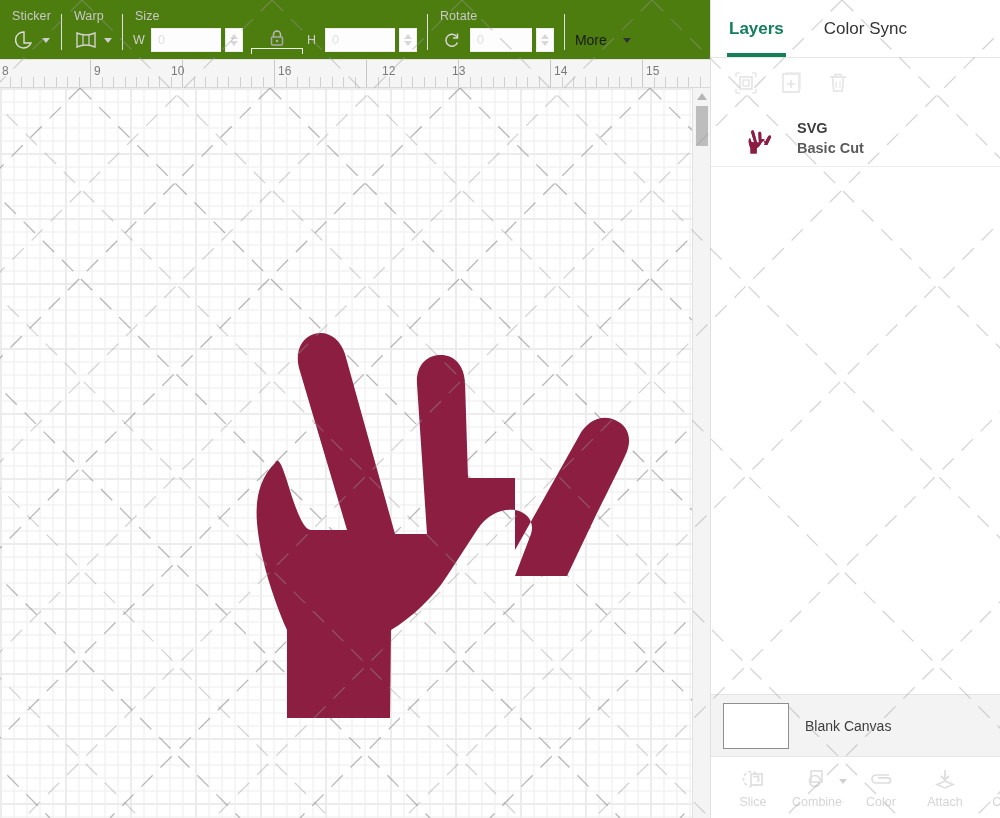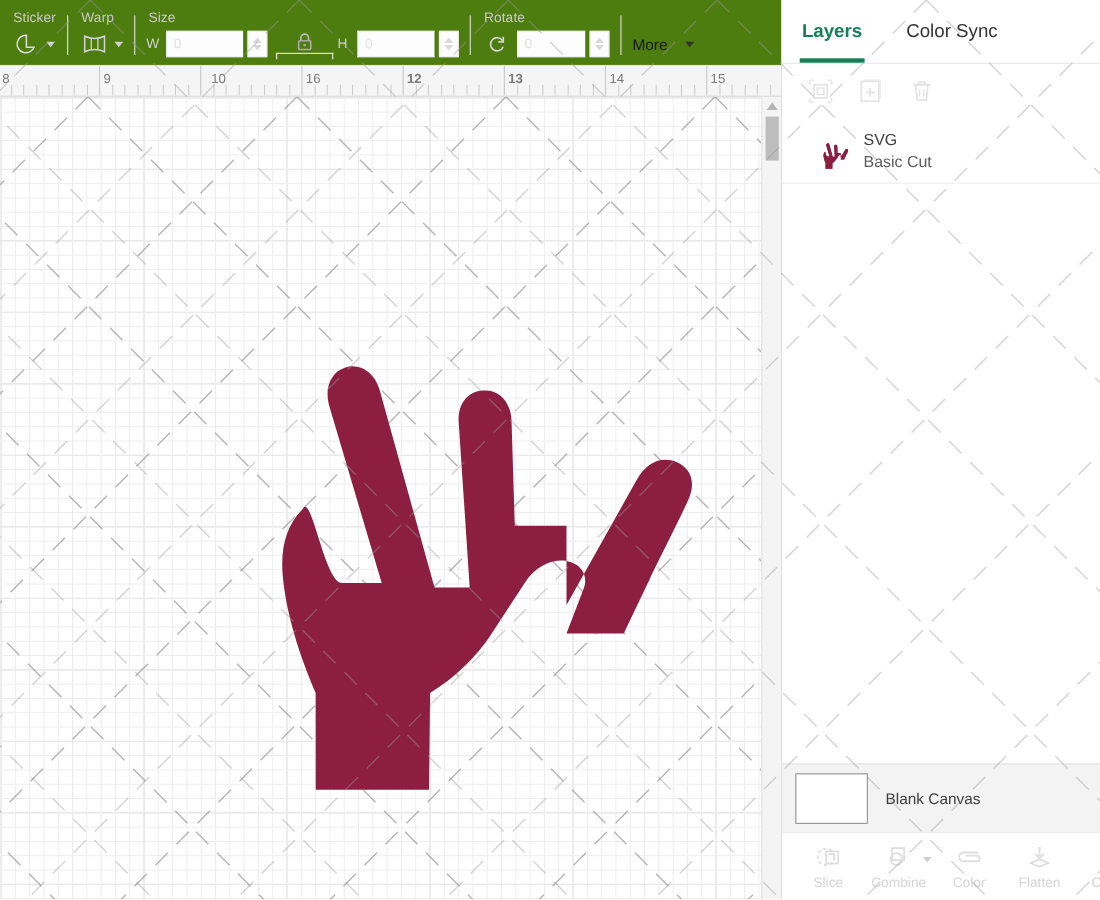--- a/index.html
+++ b/index.html
@@ -218,23 +218,24 @@
   #layer-actions {
     height: 52px;
     display: flex; align-items: center; gap: 18px;
     padding-left: 22px;
     flex: 0 0 auto;
   }
   .la-btn { width: 28px; height: 28px; color: #e2e2e2; }
 
   #layer-list { flex: 1 1 auto; overflow: hidden; position: relative; }
   .layer-row {
-    display: flex; align-items: center; gap: 10px;
+    display: flex; align-items: center; gap: 22px;
     padding: 10px 16px 10px 34px;
     border-bottom: 1px solid #eee;
+    font-weight: bold;
   }
   .layer-thumb { width: 30px; height: 34px; flex: 0 0 auto; }
   .layer-texts { display: flex; flex-direction: column; gap: 4px; }
   .layer-title { font-size: 14.5px; color: #3d3d3d; }
   .layer-sub { font-size: 14.5px; color: #5b5b5b; text-align: right; }
 
   #canvas-row {
     height: 62px;
     background: #f3f3f3;
     border-top: 1px solid #e4e4e4;
@@ -393,48 +394,48 @@
         <div class="rtick" style="left: 90px;"></div>
         <div class="rnum" style="left: 90px;">9</div>
         <div class="rtick minor" style="left: 101.5px;"></div>
         <div class="rtick minor" style="left: 113px;"></div>
         <div class="rtick minor" style="left: 124.5px;"></div>
         <div class="rtick minor" style="left: 136px;"></div>
         <div class="rtick minor" style="left: 147.5px;"></div>
         <div class="rtick minor" style="left: 159px;"></div>
         <div class="rtick minor" style="left: 170.5px;"></div>
         <div class="rtick" style="left: 182px;"></div>
-        <div class="rnum" style="left: 188px;">10</div>
+        <div class="rnum" style="left: 167px;">10</div>
         <div class="rtick minor" style="left: 193.5px;"></div>
         <div class="rtick minor" style="left: 205px;"></div>
         <div class="rtick minor" style="left: 216.5px;"></div>
         <div class="rtick minor" style="left: 228px;"></div>
         <div class="rtick minor" style="left: 239.5px;"></div>
         <div class="rtick minor" style="left: 251px;"></div>
         <div class="rtick minor" style="left: 262.5px;"></div>
         <div class="rtick" style="left: 274px;"></div>
         <div class="rnum" style="left: 274px;">16</div>
         <div class="rtick minor" style="left: 285.5px;"></div>
         <div class="rtick minor" style="left: 297px;"></div>
         <div class="rtick minor" style="left: 308.5px;"></div>
         <div class="rtick minor" style="left: 320px;"></div>
         <div class="rtick minor" style="left: 331.5px;"></div>
         <div class="rtick minor" style="left: 343px;"></div>
         <div class="rtick minor" style="left: 354.5px;"></div>
         <div class="rtick" style="left: 366px;"></div>
-        <div class="rnum" style="left: 366px; font-weight: bold;">12</div>
+        <div class="rnum" style="left: 378px;">12</div>
         <div class="rtick minor" style="left: 377.5px;"></div>
         <div class="rtick minor" style="left: 389px;"></div>
         <div class="rtick minor" style="left: 400.5px;"></div>
         <div class="rtick minor" style="left: 412px;"></div>
         <div class="rtick minor" style="left: 423.5px;"></div>
         <div class="rtick minor" style="left: 435px;"></div>
         <div class="rtick minor" style="left: 446.5px;"></div>
         <div class="rtick" style="left: 458px;"></div>
-        <div class="rnum" style="left: 458px; font-weight: bold;">13</div>
+        <div class="rnum" style="left: 448px;">13</div>
         <div class="rtick minor" style="left: 469.5px;"></div>
         <div class="rtick minor" style="left: 481px;"></div>
         <div class="rtick minor" style="left: 492.5px;"></div>
         <div class="rtick minor" style="left: 504px;"></div>
         <div class="rtick minor" style="left: 515.5px;"></div>
         <div class="rtick minor" style="left: 527px;"></div>
         <div class="rtick minor" style="left: 538.5px;"></div>
         <div class="rtick" style="left: 550px;"></div>
         <div class="rnum" style="left: 550px;">14</div>
         <div class="rtick minor" style="left: 561.5px;"></div>
@@ -639,21 +640,21 @@
         <span class="bb-lab">Color</span>
       </div>
 
       <div class="bb-item">
         <span class="bb-ico">
           <svg width="26" height="26" viewBox="0 0 26 26">
             <path d="M13 4 v9 M9 10 l4 4 4 -4" fill="none" stroke="#dedede" stroke-width="1.8"></path>
             <path d="M13 15 l8 3.5 -8 3.5 -8 -3.5 Z" fill="none" stroke="#dedede" stroke-width="1.6"></path>
           </svg>
         </span>
-        <span class="bb-lab">Flatten</span>
+        <span class="bb-lab">Attach</span>
       </div>
 
       <div class="bb-item">
         <span class="bb-ico">
           <svg width="26" height="26" viewBox="0 0 26 26">
             <circle cx="13" cy="13" r="8.5" fill="none" stroke="#dedede" stroke-width="1.6" stroke-dasharray="4 3"></circle>
           </svg>
         </span>
         <span class="bb-lab">Conto</span>
       </div>

